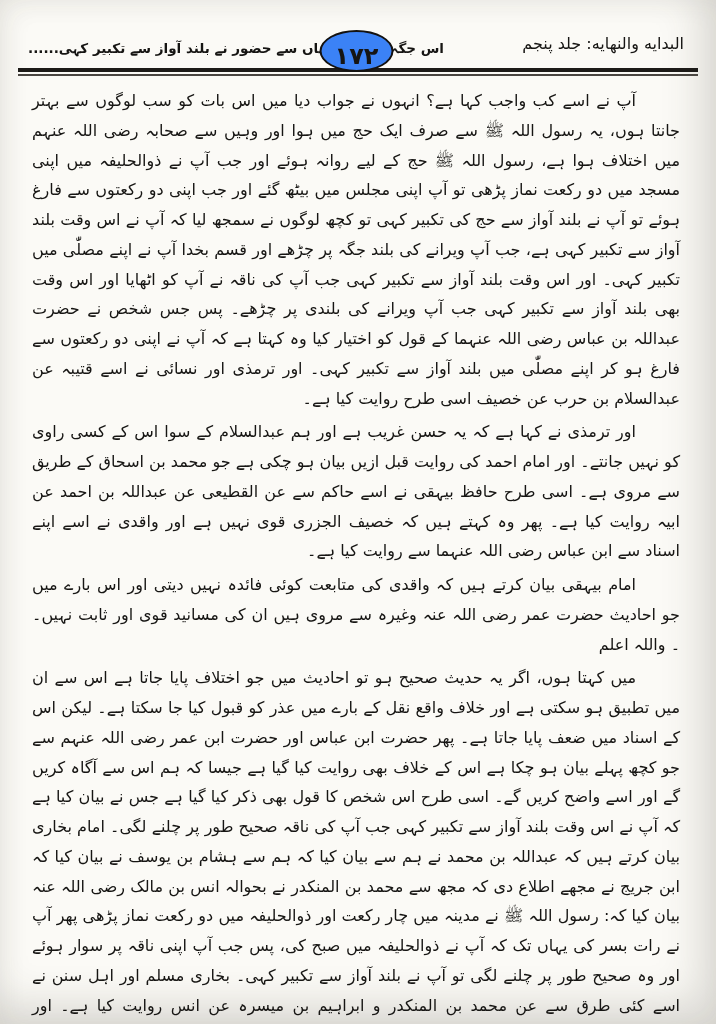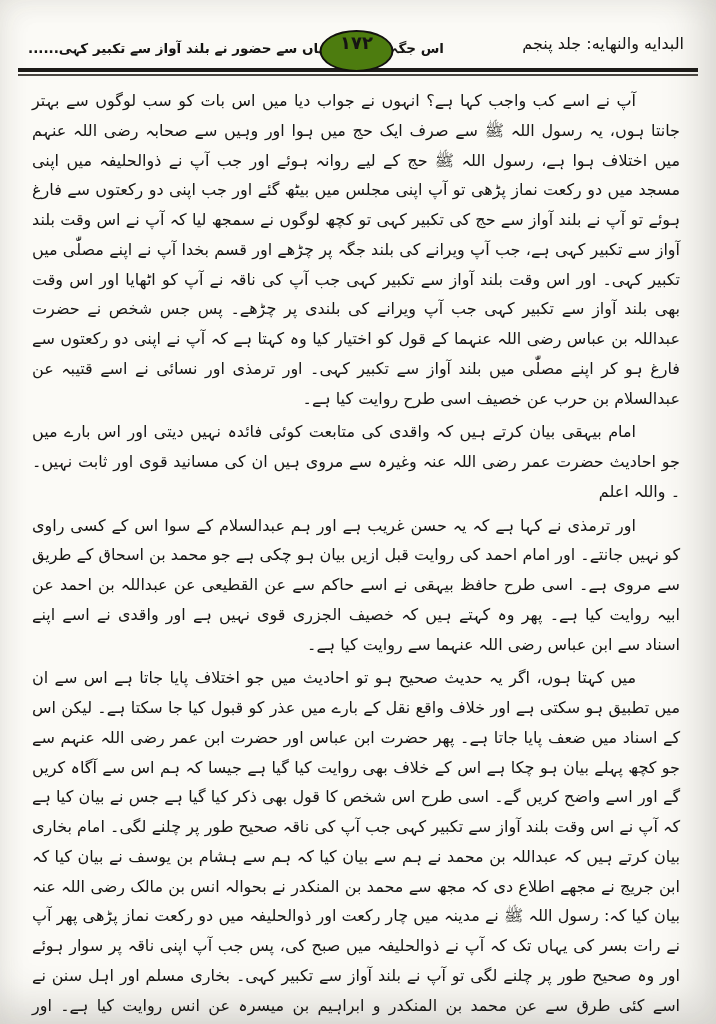--- a/index.html
+++ b/index.html
@@ -25,23 +25,23 @@
     font-size:13.5px;font-weight:bold;
     white-space:nowrap;
   }
   .header-rules{position:absolute;left:0;right:0;top:46px;z-index:1;}
   .rule-a{height:3.5px;background:#1d1b18;}
   .rule-b{height:2px;background:#4a4641;margin-top:2.5px;}
   .page-oval{
     position:absolute;left:50%;top:8px;transform:translateX(-52%);
     width:70px;height:38px;
     border:2px solid #141210;border-radius:50%;
-    background:#4d7c0f;z-index:2;
-    display:flex;align-items:flex-start;justify-content:center;
-    font-size:18px;font-weight:bold;
+    background:#3b82f6;z-index:2;
+    display:flex;align-items:flex-end;justify-content:center;
+    font-size:24px;font-weight:bold;
   }
   
   .body-text{
     position:absolute;top:86px;right:36px;left:32px;
     direction:rtl;
     text-align:justify;
     font-size:16px;
     line-height:1.86;
   }
   .body-text p{margin:0 0 4px 0;text-indent:44px;}
@@ -61,19 +61,19 @@
     <div class="chapter-title">اس جگہ کا بیان جہاں سے حضور نے بلند آواز سے تکبیر کہی......</div>
 
     <div class="header-rules">
       <div class="rule-a"></div>
       <div class="rule-b"></div>
     </div>
   </div>
 
   <div class="body-text">
     <p>آپ نے اسے کب واجب کہا ہے؟ انہوں نے جواب دیا میں اس بات کو سب لوگوں سے بہتر جانتا ہوں، یہ رسول اللہ ﷺ سے صرف ایک حج میں ہوا اور وہیں سے صحابہ رضی اللہ عنہم میں اختلاف ہوا ہے، رسول اللہ ﷺ حج کے لیے روانہ ہوئے اور جب آپ نے ذوالحلیفہ میں اپنی مسجد میں دو رکعت نماز پڑھی تو آپ اپنی مجلس میں بیٹھ گئے اور جب اپنی دو رکعتوں سے فارغ ہوئے تو آپ نے بلند آواز سے حج کی تکبیر کہی تو کچھ لوگوں نے سمجھ لیا کہ آپ نے اس وقت بلند آواز سے تکبیر کہی ہے، جب آپ ویرانے کی بلند جگہ پر چڑھے اور قسم بخدا آپ نے اپنے مصلّٰی میں تکبیر کہی۔ اور اس وقت بلند آواز سے تکبیر کہی جب آپ کی ناقہ نے آپ کو اٹھایا اور اس وقت بھی بلند آواز سے تکبیر کہی جب آپ ویرانے کی بلندی پر چڑھے۔ پس جس شخص نے حضرت عبداللہ بن عباس رضی اللہ عنہما کے قول کو اختیار کیا وہ کہتا ہے کہ آپ نے اپنی دو رکعتوں سے فارغ ہو کر اپنے مصلّٰی میں بلند آواز سے تکبیر کہی۔ اور ترمذی اور نسائی نے اسے قتیبہ عن عبدالسلام بن حرب عن خصیف اسی طرح روایت کیا ہے۔</p>
+    <p>اور ترمذی نے کہا ہے کہ یہ حسن غریب ہے اور ہم عبدالسلام کے سوا اس کے کسی راوی کو نہیں جانتے۔ اور امام احمد کی روایت قبل ازیں بیان ہو چکی ہے جو محمد بن اسحاق کے طریق سے مروی ہے۔ اسی طرح حافظ بیہقی نے اسے حاکم سے عن القطیعی عن عبداللہ بن احمد عن ابیہ روایت کیا ہے۔ پھر وہ کہتے ہیں کہ خصیف الجزری قوی نہیں ہے اور واقدی نے اسے اپنے اسناد سے ابن عباس رضی اللہ عنہما سے روایت کیا ہے۔</p>
     <p>امام بیہقی بیان کرتے ہیں کہ واقدی کی متابعت کوئی فائدہ نہیں دیتی اور اس بارے میں جو احادیث حضرت عمر رضی اللہ عنہ وغیرہ سے مروی ہیں ان کی مسانید قوی اور ثابت نہیں۔ ۔ واللہ اعلم</p>
-    <p>اور ترمذی نے کہا ہے کہ یہ حسن غریب ہے اور ہم عبدالسلام کے سوا اس کے کسی راوی کو نہیں جانتے۔ اور امام احمد کی روایت قبل ازیں بیان ہو چکی ہے جو محمد بن اسحاق کے طریق سے مروی ہے۔ اسی طرح حافظ بیہقی نے اسے حاکم سے عن القطیعی عن عبداللہ بن احمد عن ابیہ روایت کیا ہے۔ پھر وہ کہتے ہیں کہ خصیف الجزری قوی نہیں ہے اور واقدی نے اسے اپنے اسناد سے ابن عباس رضی اللہ عنہما سے روایت کیا ہے۔</p>
     <p>میں کہتا ہوں، اگر یہ حدیث صحیح ہو تو احادیث میں جو اختلاف پایا جاتا ہے اس سے ان میں تطبیق ہو سکتی ہے اور خلاف واقع نقل کے بارے میں عذر کو قبول کیا جا سکتا ہے۔ لیکن اس کے اسناد میں ضعف پایا جاتا ہے۔ پھر حضرت ابن عباس اور حضرت ابن عمر رضی اللہ عنہم سے جو کچھ پہلے بیان ہو چکا ہے اس کے خلاف بھی روایت کیا گیا ہے جیسا کہ ہم اس سے آگاہ کریں گے اور اسے واضح کریں گے۔ اسی طرح اس شخص کا قول بھی ذکر کیا گیا ہے جس نے بیان کیا ہے کہ آپ نے اس وقت بلند آواز سے تکبیر کہی جب آپ کی ناقہ صحیح طور پر چلنے لگی۔ امام بخاری بیان کرتے ہیں کہ عبداللہ بن محمد نے ہم سے بیان کیا کہ ہم سے ہشام بن یوسف نے بیان کیا کہ ابن جریج نے مجھے اطلاع دی کہ مجھ سے محمد بن المنکدر نے بحوالہ انس بن مالک رضی اللہ عنہ بیان کیا کہ: رسول اللہ ﷺ نے مدینہ میں چار رکعت اور ذوالحلیفہ میں دو رکعت نماز پڑھی پھر آپ نے رات بسر کی یہاں تک کہ آپ نے ذوالحلیفہ میں صبح کی، پس جب آپ اپنی ناقہ پر سوار ہوئے اور وہ صحیح طور پر چلنے لگی تو آپ نے بلند آواز سے تکبیر کہی۔ بخاری مسلم اور اہل سنن نے اسے کئی طرق سے عن محمد بن المنکدر و ابراہیم بن میسرہ عن انس روایت کیا ہے۔ اور صحیحین میں مالک کی حدیث سے جو سعید المقبری سے عن عبید بن جریج عن ابن عمر مروی ہے ثابت کیا ہے۔</p>
 
   </div>
 
 </div>
 
 </body></html>

